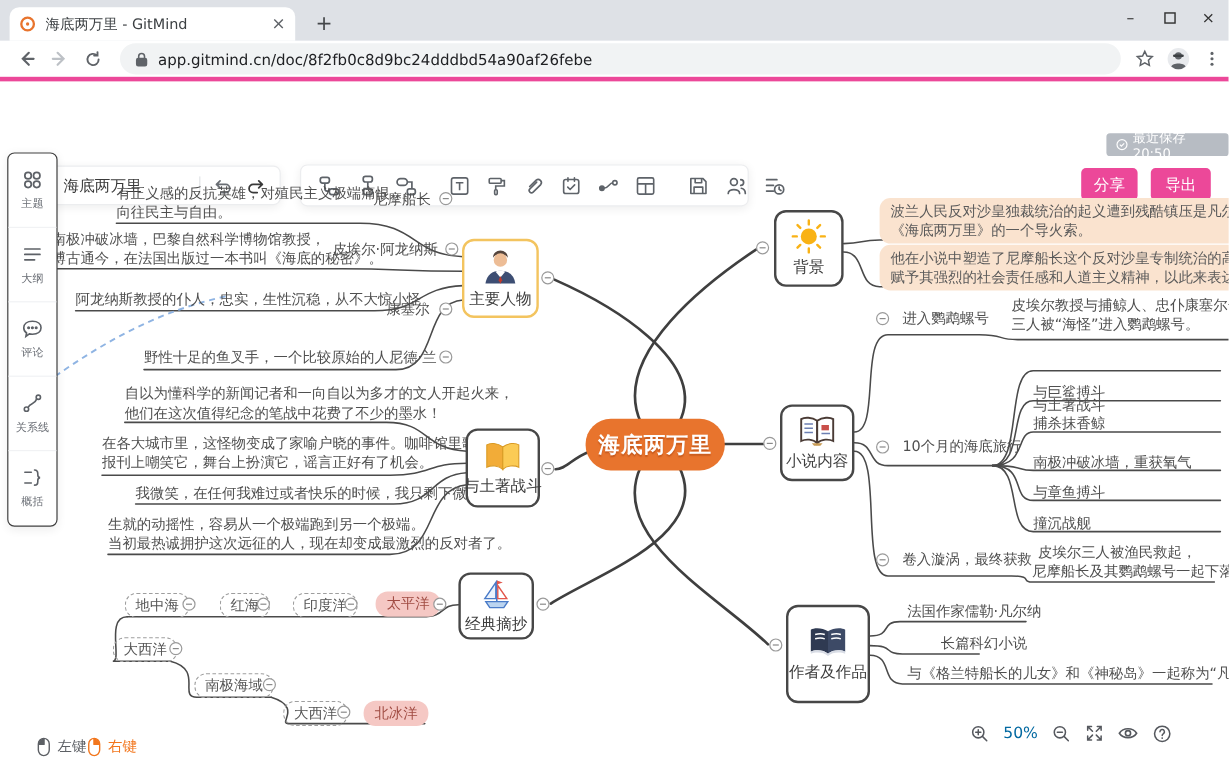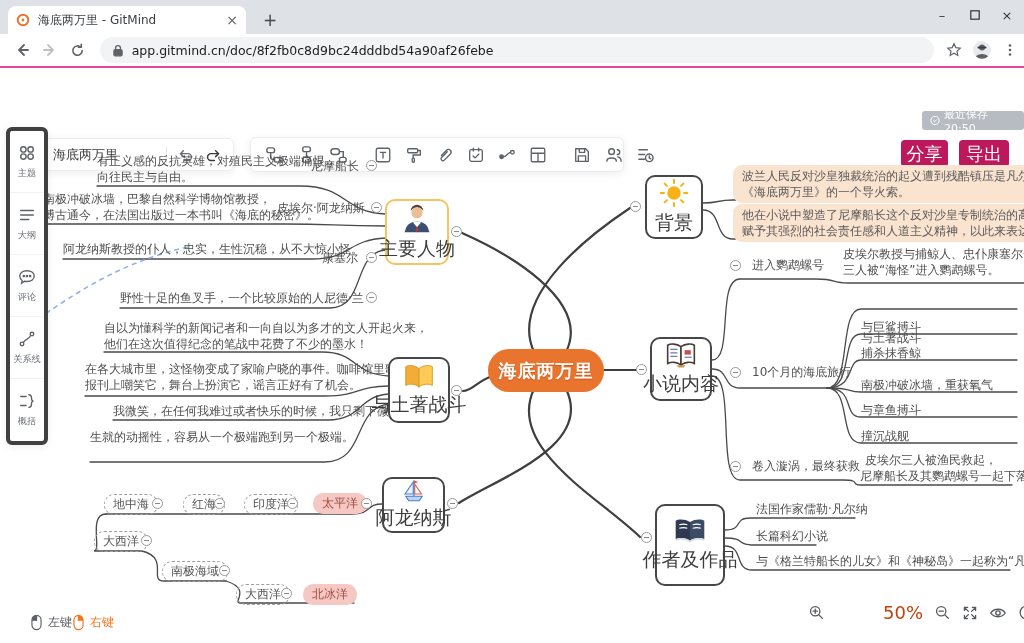--- a/index.html
+++ b/index.html
@@ -9,70 +9,70 @@
 
   
   .tabstrip { position:absolute; left:0; top:0; width:1024px; height:34px; background:#DEE1E6;padding-left:47px; }
   .tab { position:absolute; left:8px; top:6px; width:238px; height:28px; background:#fff; border-radius:8px 8px 0 0;
          display:flex; align-items:center; padding:0 8px; gap:8px; }
   .tab-title { font-size:12px; color:#3C4043; white-space:nowrap; overflow:hidden; flex:1; }
   .tab-close { color:#5F6368; font-size:14px; line-height:1; }
   .newtab { position:absolute; left:258px; top:8px; width:24px; height:24px; color:#44474a; font-size:17px;
             display:flex; align-items:center; justify-content:center; }
   .wctrl { position:absolute; top:0; height:30px; width:34px; display:flex; align-items:center; justify-content:center; color:#333; font-size:13px; }
-  .addrbar { position:absolute; left:0; top:34px; width:1024px; height:34px; background:#fff; border-bottom:2px solid #ec4899;
+  .addrbar { position:absolute; left:0; top:34px; width:1024px; height:34px; background:#fff; border-bottom:4px solid #ec4899;
              display:flex; align-items:center; }
   .navic { width:28px; height:28px; display:flex; align-items:center; justify-content:center; color:#5F6368; }
   .omnibox { margin-left:8px; width:838px; height:26px; background:#F1F3F4; border-radius:13px; display:flex; align-items:center; padding:0 12px; gap:8px; }
   .url { font-size:12.5px; color:#202124; white-space:nowrap; }
 
   
   .appbar { position:absolute; left:0; top:68px; width:1024px; height:47px; background:#fff; }
   .panel { position:absolute; background:#fff; border:1px solid #ECEDEF; border-radius:6px; box-shadow:0 2px 8px rgba(0,0,0,.07);
            display:flex; align-items:center; }
   .p-left { left:14px; top:70px; width:220px; height:33px; padding:0 10px; gap:8px; }
   .doc-title { font-size:13px; color:#3a3a3a; flex:1; }
   .p-mid { left:250px; top:69px; width:374px; height:35px; padding:0 14px; gap:13px; justify-content:space-between; }
   .sep { width:1px; height:16px; background:#E2E4E7; }
   .tbtn { display:flex; align-items:center; justify-content:center; width:20px; height:20px; color:#5E6369; }
-  .obtn { position:absolute; top:72px; height:27px; border-radius:4px; background:#be185d; color:#fff; font-size:18px;
+  .obtn { position:absolute; top:72px; height:27px; border-radius:4px; background:#ec4899; color:#fff; font-size:13px;
           display:flex; align-items:center; justify-content:center; }
   .share { left:901px; width:47px; } .export { left:959px; width:50px; }
   .savebadge { position:absolute; left:922px; top:111px; height:19px; padding:0 8px; background:#B7BCC3; border-radius:3px;
                color:#fff; font-size:11px; display:flex; align-items:center; gap:4px; }
 
   
-  .sidebar { position:absolute; left:6px; top:127px; width:42px; background:#fff; border:4px solid #404040; border-radius:6px;
+  .sidebar { position:absolute; left:6px; top:127px; width:42px; background:#fff; border:1px solid #404040; border-radius:6px;
              box-shadow:0 2px 8px rgba(0,0,0,.07); z-index:30;font-family:Liberation Mono, monospace; }
   .side-item { height:62px; display:flex; flex-direction:column; align-items:center; justify-content:center; gap:4px; border-bottom:1px solid #F1F2F4; }
   .side-item:last-child { border-bottom:none; }
   .side-item .lab { font-size:10px; color:#6b6f76; transform:scale(.92); white-space:nowrap; }
 
   
   .wires { position:absolute; left:0; top:0; z-index:1; }
   .tx { position:absolute; z-index:2; font-size:12px; color:#4f4f4f; white-space:nowrap; line-height:16px; }
   .mn { position:absolute; z-index:3; width:11px; height:11px; border:1px solid #9a9a9a; border-radius:50%; background:#fff;
         display:flex; align-items:center; justify-content:center; }
   .mn::after { content:""; width:5px; height:1.2px; background:#8a8a8a; }
   .bnode { position:absolute; z-index:2; background:#fff; border:2px solid #474747; border-radius:10px;
            display:flex; flex-direction:column; align-items:center; justify-content:center; gap:2px; }
-  .bnode .nlab { font-size:19px; color:#3d3d3d; white-space:nowrap; }
+  .bnode .nlab { font-size:13px; color:#3d3d3d; white-space:nowrap; }
   .root { position:absolute; z-index:2; left:488px; top:349px; width:116px; height:43px; background:#E8742D; border-radius:21px;
           display:flex; align-items:center; justify-content:center; color:#FFF; font-size:18px; font-weight:bold; letter-spacing:1px;
           text-shadow:0 1px 1px rgba(160,60,10,.45); }
   .sea { position:absolute; z-index:2; border:1px dashed #9e9e9e; border-radius:10px; padding:1px 8px; font-size:12px; color:#555; white-space:nowrap; }
   .pink { position:absolute; z-index:2; background:#F5C8C4; border-radius:10px; padding:2px 9px; font-size:12px; color:#A04B42; white-space:nowrap; }
   .peach { position:absolute; z-index:2; background:#FAE3CF; border-radius:9px; padding:3px 9px; font-size:12px; color:#5a5a5a; line-height:16px; white-space:nowrap; }
 
   
   .hintbar { position:absolute; left:30px; top:614px; display:flex; align-items:center; z-index:4; }
   .hint { display:flex; align-items:center; gap:5px; font-size:12px; }
   .hint.gray { color:#5d6065; } .hint.orange { color:#F2761D; }
   .zoombar { position:absolute; left:808px; top:602px; display:flex; align-items:center; gap:11px; z-index:4; color:#55585e; }
-  .zl { font-size:18px; color:#c2410c;margin-left:47px; }
+  .zl { font-size:13px; color:#0369a1; }
   svg { display:block; }
 </style>
 </head>
 <body>
 
 <div class="screen">
 
   <svg class="wires" width="1024" height="643" viewBox="0 0 1024 643" fill="none">
     <g stroke="#3F3F3F" stroke-width="2.2" stroke-linecap="round">
       <path d="M566,352 C592,300 505,252 462,233"></path>
@@ -142,20 +142,21 @@
     <span class="nlab">主要人物</span>
   </div>
   <span class="mn" style="left:451px; top:226px;"></span>
 
   <div class="tx" style="left:104px; top:320px;">自以为懂科学的新闻记者和一向自以为多才的文人开起火来，</div>
   <div class="tx" style="left:104px; top:336px;">他们在这次值得纪念的笔战中花费了不少的墨水！</div>
   <div class="tx" style="left:85px; top:361px;">在各大城市里，这怪物变成了家喻户晓的事件。咖啡馆里歌唱它，</div>
   <div class="tx" style="left:85px; top:377px;">报刊上嘲笑它，舞台上扮演它，谣言正好有了机会。</div>
   <div class="tx" style="left:113px; top:403px;">我微笑，在任何我难过或者快乐的时候，我只剩下微笑。</div>
   <div class="tx" style="left:90px; top:429px;">生就的动摇性，容易从一个极端跑到另一个极端。</div>
+  <div class="tx" style="left:90px; top:445px;">当初最热诚拥护这次远征的人，现在却变成最激烈的反对者了。</div>
 
   <div class="bnode" style="left:388px; top:357px; width:62px; height:66px;">
     <svg width="32" height="27" viewBox="0 0 36 30">
       <path d="M18,6 C13,2 6,2 3,4 V25 C7,23 14,23 18,27 Z" fill="#F2AC38" stroke="#D99A23" stroke-width="1"></path>
       <path d="M18,6 C23,2 30,2 33,4 V25 C29,23 22,23 18,27 Z" fill="#FBCB55" stroke="#D99A23" stroke-width="1"></path>
     </svg>
     <span class="nlab">与土著战斗</span>
   </div>
   <span class="mn" style="left:451px; top:385px;"></span>
 
@@ -176,21 +177,21 @@
   <span class="pink" style="left:303px; top:584px;">北冰洋</span>
 
   <div class="bnode" style="left:382px; top:477px; width:63px; height:56px;">
     <svg width="30" height="27" viewBox="0 0 36 32">
       <path d="M18,2 v21" stroke="#4A7BC8" stroke-width="1.6"></path>
       <path d="M17,4 L17,20 L6,20 Z" fill="#EAF2FC" stroke="#4A7BC8" stroke-width="1.4"></path>
       <path d="M19,7 L19,20 L28,20 Z" fill="#fff" stroke="#E2574C" stroke-width="1.4"></path>
       <path d="M18,2 l6,2 -6,2 z" fill="#E2574C"></path>
       <path d="M7,23 h22 l-4,6 h-14 z" fill="#BBD4F0" stroke="#4A7BC8" stroke-width="1.4"></path>
     </svg>
-    <span class="nlab">阿龙纳斯</span>
+    <span class="nlab">经典摘抄</span>
   </div>
   <span class="mn" style="left:447px; top:498px;"></span>
 
   <div class="root">海底两万里</div>
 
   <div class="bnode" style="left:645px; top:175px; width:58px; height:64px;">
     <svg width="30" height="30" viewBox="0 0 36 36">
       <g stroke="#F9B215" stroke-width="2.4" stroke-linecap="round">
         <path d="M18,2 v4 M18,30 v4 M2,18 h4 M30,18 h4 M6.7,6.7 l2.8,2.8 M26.5,26.5 l2.8,2.8 M6.7,29.3 l2.8,-2.8 M26.5,9.5 l2.8,-2.8"></path>
       </g>
@@ -246,21 +247,21 @@
       <path d="M19,5 C14,1.5 6,1.5 3,3.5 V24 C7,22 15,22 19,26 Z" fill="#2F3A52"></path>
       <path d="M19,5 C24,1.5 32,1.5 35,3.5 V24 C31,22 23,22 19,26 Z" fill="#3D4A66"></path>
       <path d="M7,8 q5,-1.5 9,0 M7,12 q5,-1.5 9,0 M22,8 q5,-1.5 9,0 M22,12 q5,-1.5 9,0" stroke="#fff" stroke-width="1.3" fill="none"></path>
       <path d="M19,26 c-4,-4 -12,-4 -16,-2 l0,2 c4,-2 12,-2 16,2 c4,-4 12,-4 16,-2 l0,-2 c-4,-2 -12,-2 -16,2 z" fill="#D8DCE5"></path>
     </svg>
     <span class="nlab">作者及作品</span>
   </div>
   <span class="mn" style="left:641px; top:532px;"></span>
 
   <div class="tx" style="left:756px; top:501px;">法国作家儒勒·凡尔纳</div>
-  <div class="tx" style="left:756px; top:528px;">长篇科幻小说</div>
+  <div class="tx" style="left:784px; top:528px;">长篇科幻小说</div>
   <div class="tx" style="left:756px; top:553px;">与《格兰特船长的儿女》和《神秘岛》一起称为“凡尔纳三部曲”</div>
 
   <div class="sidebar">
     <div class="side-item">
       <svg width="18" height="18" viewBox="0 0 20 20" fill="none" stroke="#5d6167" stroke-width="1.6">
         <circle cx="6" cy="6" r="3"></circle>
           <circle cx="14" cy="6" r="3"></circle>
           <circle cx="6" cy="14" r="3"></circle>
           <circle cx="14" cy="14" r="3"></circle>
       </svg>

